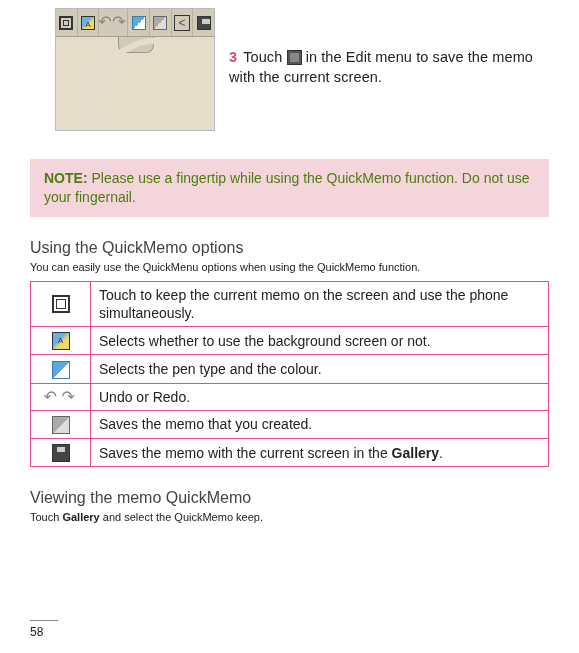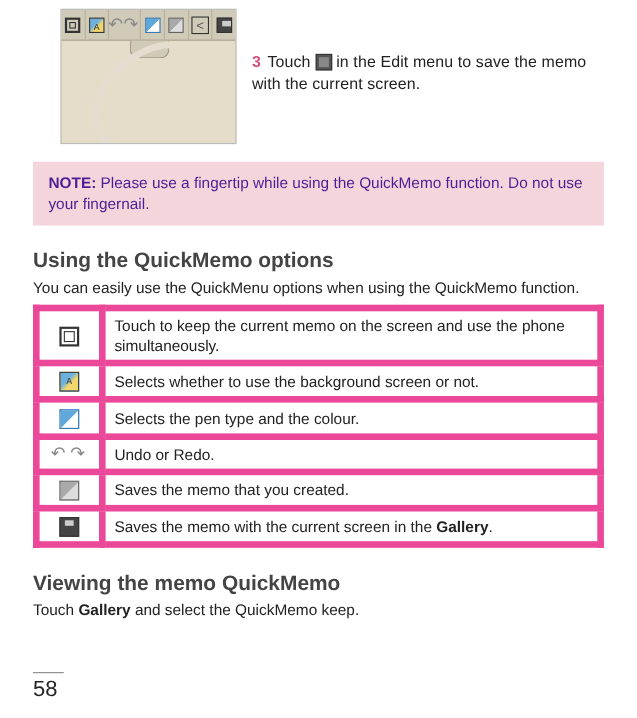--- a/index.html
+++ b/index.html
@@ -98,48 +98,48 @@
   .inline-icon::before {
     content: "";
     position: absolute;
     top: 2px; left: 2px;
     width: 9px; height: 9px;
     background: #888;
   }
   .note-box {
     background: #f4d5dc;
     padding: 10px 14px;
-    margin-top: 16px;
+    margin-top: 28px;
     font-size: 14px;
     line-height: 1.35;
     font-family: "Arial Narrow", Arial, sans-serif;
-    color: #4c1d95;
+    color: #4d7c0f;
   }
   .note-box b { font-family: Arial, sans-serif; }
   h2 {
-    font-size: 19px;
-    font-weight: bold;
+    font-size: 16px;
+    font-weight: normal;
     color: #444;
     margin-top: 22px;
     margin-bottom: 3px;
     font-family: Arial, sans-serif;
   }
   .body-text {
-    font-size: 14px;
+    font-size: 11px;
     font-family: "Arial Narrow", Arial, sans-serif;
     line-height: 1.35;
     margin-bottom: 6px;
   }
   table.options {
     width: 100%;
     border-collapse: collapse;
     margin-top: 4px;
   }
   table.options td {
-    border: 6px solid #ec4899;
+    border: 1px solid #ec4899;
     padding: 4px 8px;
     font-size: 14px;
     font-family: "Arial Narrow", Arial, sans-serif;
     line-height: 1.3;
     vertical-align: middle;
   }
   table.options td.icon-cell {
     width: 60px;
     text-align: center;
     padding: 4px 2px;
@@ -212,21 +212,21 @@
     content: "";
     position: absolute;
     top: 2px; left: 4px;
     width: 8px; height: 5px;
     background: #ccc;
   }
   .page-num {
     position: absolute;
     bottom: 14px;
     left: 30px;
-    font-size: 20px;
+    font-size: 12px;
     font-family: "Arial Narrow", Arial, sans-serif;
     border-top: 1px solid #888;
     padding-top: 4px;
     width: 28px;
   }
 </style>
 </head>
 <body>
 
 <div class="top-section">

